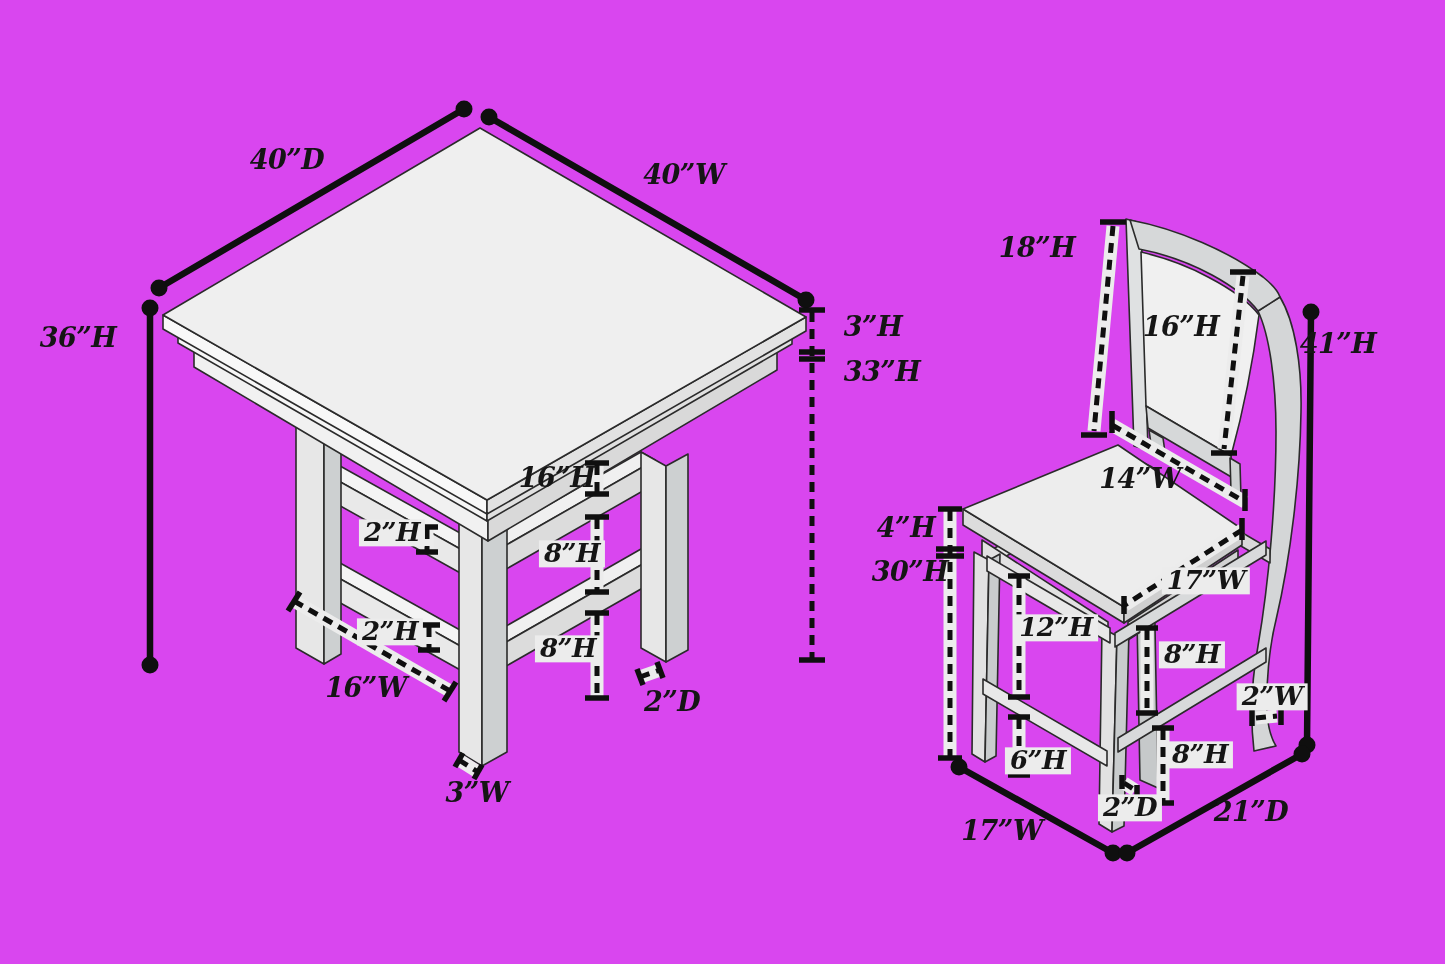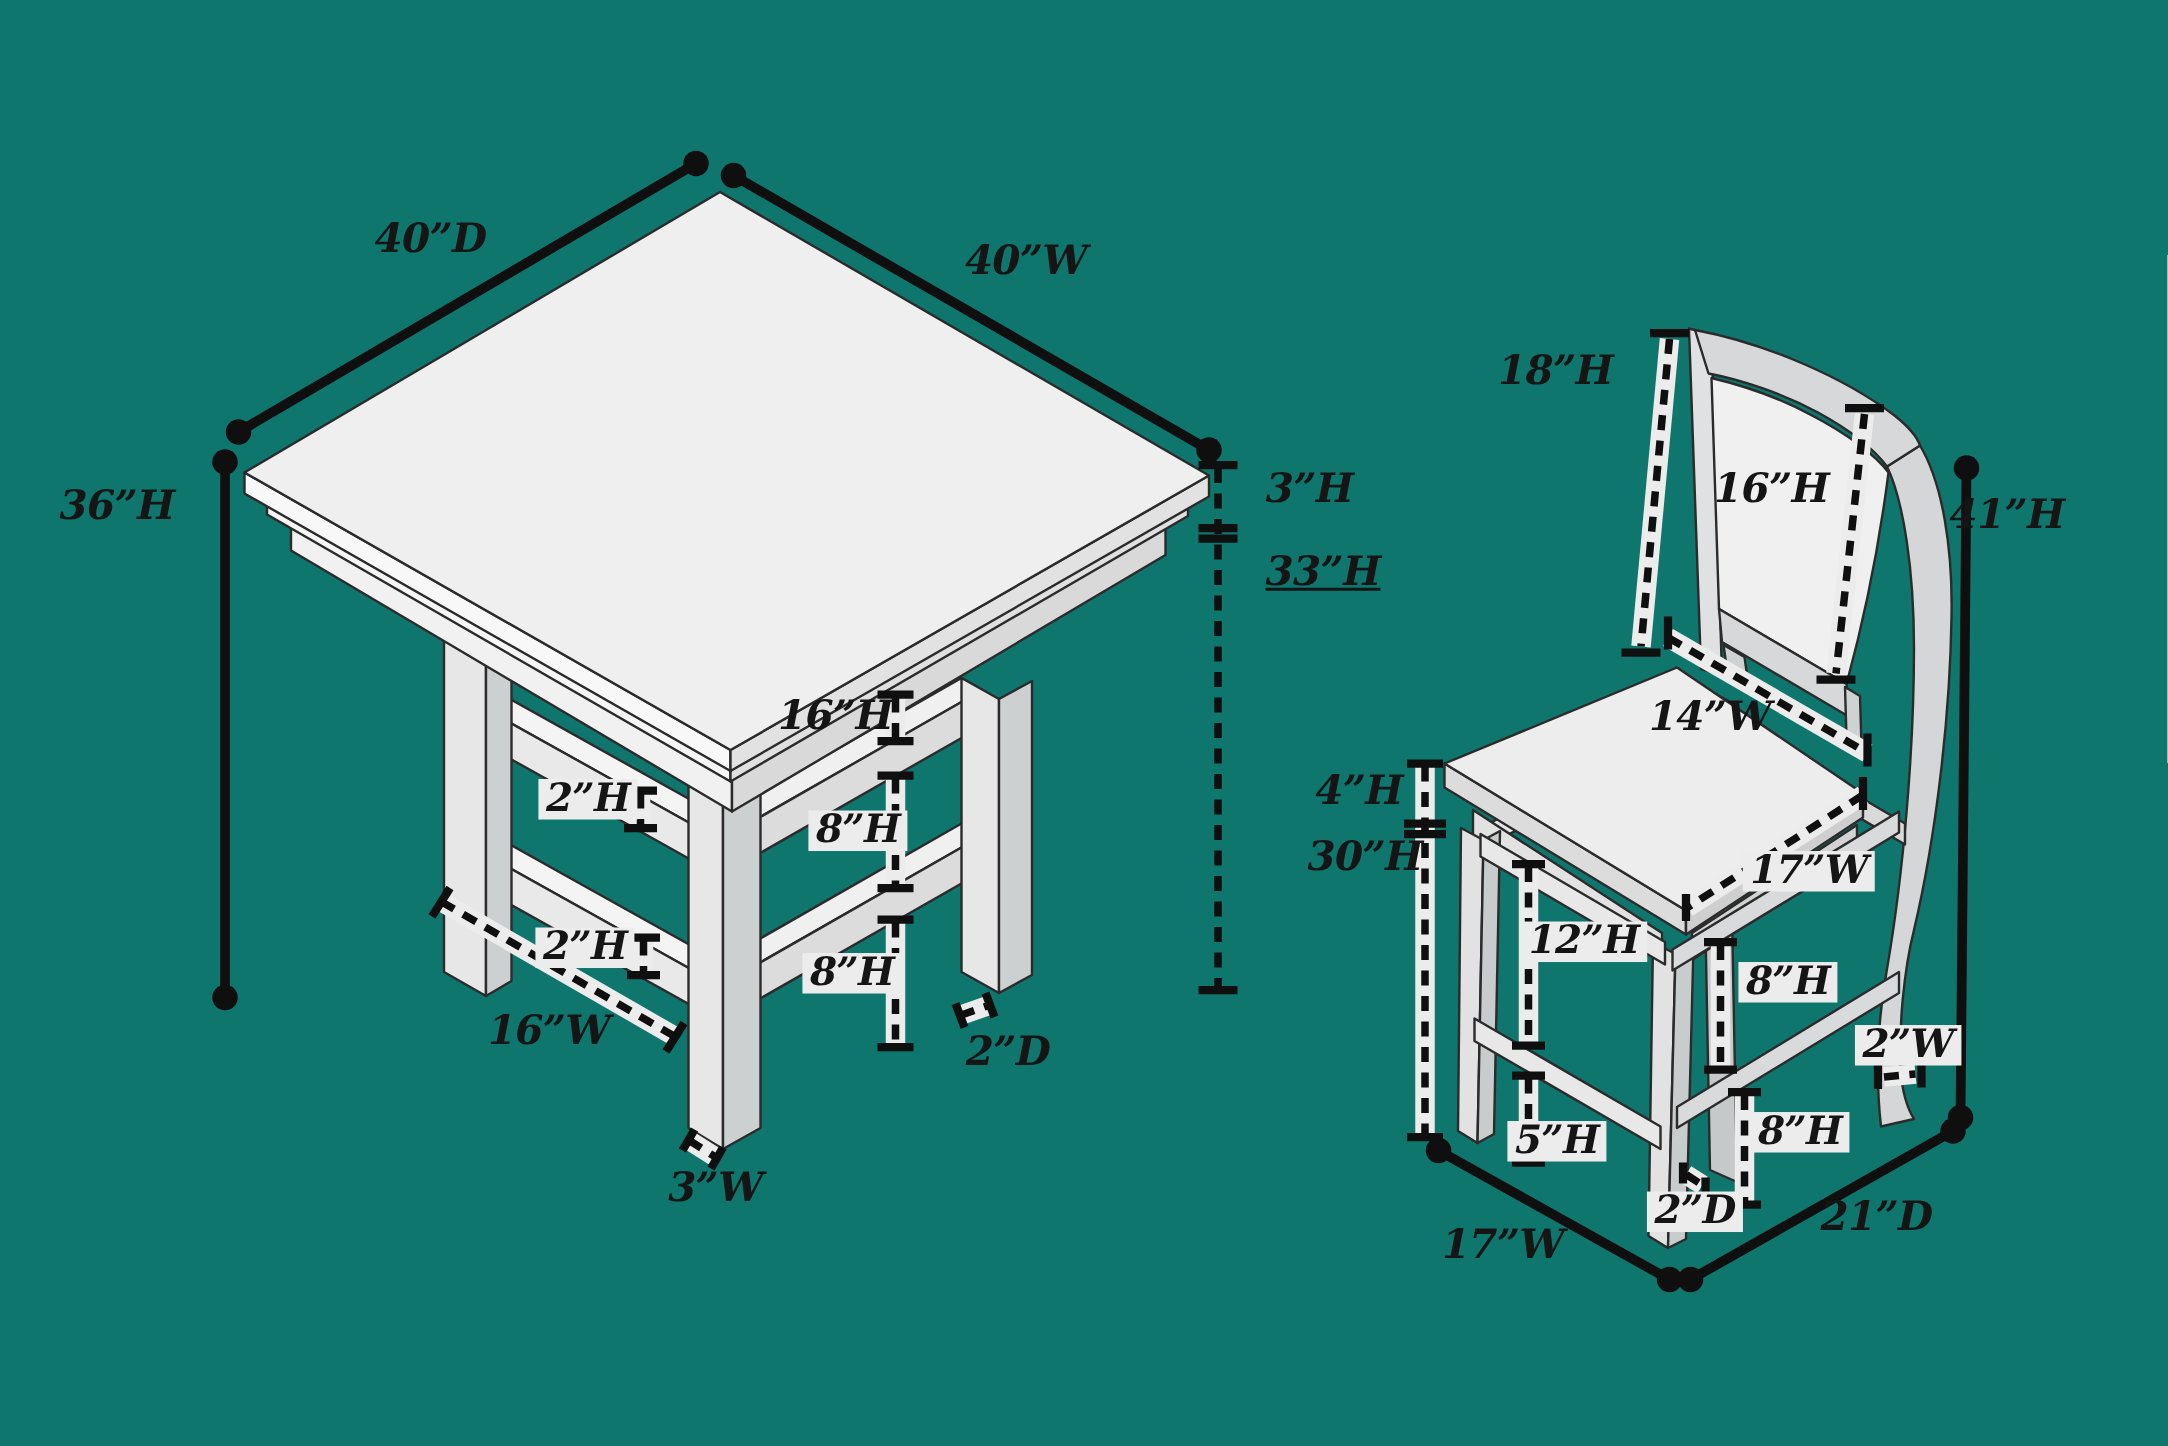--- a/index.html
+++ b/index.html
@@ -1,19 +1,19 @@
 <!DOCTYPE html>
 <html><head>
 <meta charset="utf-8">
 <style>
   html,body{margin:0;padding:0;background:#ffffff;}
   .stage{
     position:relative;
     width:1445px;height:964px;
-    background:#0f766e;
+    background:#d946ef;
     overflow:hidden;
     font-family:"DejaVu Serif","Liberation Serif",serif;
   }
   .stage svg{position:absolute;left:0;top:0;}
   .labels-layer{position:absolute;left:0;top:0;width:100%;height:100%;pointer-events:none;}
   .dim-label{
     position:absolute;
     transform:translate(-50%,-50%);
     font-weight:bold;font-style:italic;
     font-size:27px;line-height:1.05;
@@ -312,38 +312,38 @@
         <line class="tick" x1="1137" y1="785" x2="1137" y2="799"></line>
       </g>
     </g>
   </svg>
 
   <div class="labels-layer">
       <div class="dim-label" style="left: 287px; top: 160px;">40”D</div>
       <div class="dim-label" style="left: 684px; top: 175px;">40”W</div>
       <div class="dim-label" style="left: 78px; top: 338px;">36”H</div>
       <div class="dim-label" style="left: 873px; top: 327px;">3”H</div>
-      <div class="dim-label" style="left: 882px; top: 382px; text-decoration: underline;">33”H</div>
+      <div class="dim-label" style="left: 882px; top: 372px;">33”H</div>
       <div class="dim-label" style="left: 557px; top: 478px;">16”H</div>
       <div class="dim-label boxed" style="left: 392px; top: 533px;">2”H</div>
       <div class="dim-label boxed" style="left: 572px; top: 554px;">8”H</div>
       <div class="dim-label boxed" style="left: 390px; top: 632px;">2”H</div>
       <div class="dim-label boxed" style="left: 568px; top: 649px;">8”H</div>
       <div class="dim-label" style="left: 366px; top: 688px;">16”W</div>
       <div class="dim-label" style="left: 672px; top: 702px;">2”D</div>
       <div class="dim-label" style="left: 477px; top: 793px;">3”W</div>
       <div class="dim-label" style="left: 1037px; top: 248px;">18”H</div>
       <div class="dim-label" style="left: 1181px; top: 327px;">16”H</div>
       <div class="dim-label" style="left: 1338px; top: 344px;">41”H</div>
       <div class="dim-label" style="left: 1140px; top: 479px; text-align: right;">14”W</div>
       <div class="dim-label" style="left: 906px; top: 528px;">4”H</div>
       <div class="dim-label" style="left: 910px; top: 572px;">30”H</div>
       <div class="dim-label boxed" style="left: 1206px; top: 581px;">17”W</div>
       <div class="dim-label boxed" style="left: 1056px; top: 628px;">12”H</div>
       <div class="dim-label boxed" style="left: 1192px; top: 655px;">8”H</div>
       <div class="dim-label boxed" style="left: 1272px; top: 697px; font-style: italic;">2”W</div>
-      <div class="dim-label boxed" style="left: 1038px; top: 761px;">5”H</div>
+      <div class="dim-label boxed" style="left: 1038px; top: 761px;">6”H</div>
       <div class="dim-label boxed" style="left: 1200px; top: 755px;">8”H</div>
       <div class="dim-label boxed" style="left: 1130px; top: 808px;">2”D</div>
       <div class="dim-label" style="left: 1002px; top: 831px;">17”W</div>
       <div class="dim-label" style="left: 1251px; top: 812px;">21”D</div>
     </div>
 </div>
 
 </body></html>

